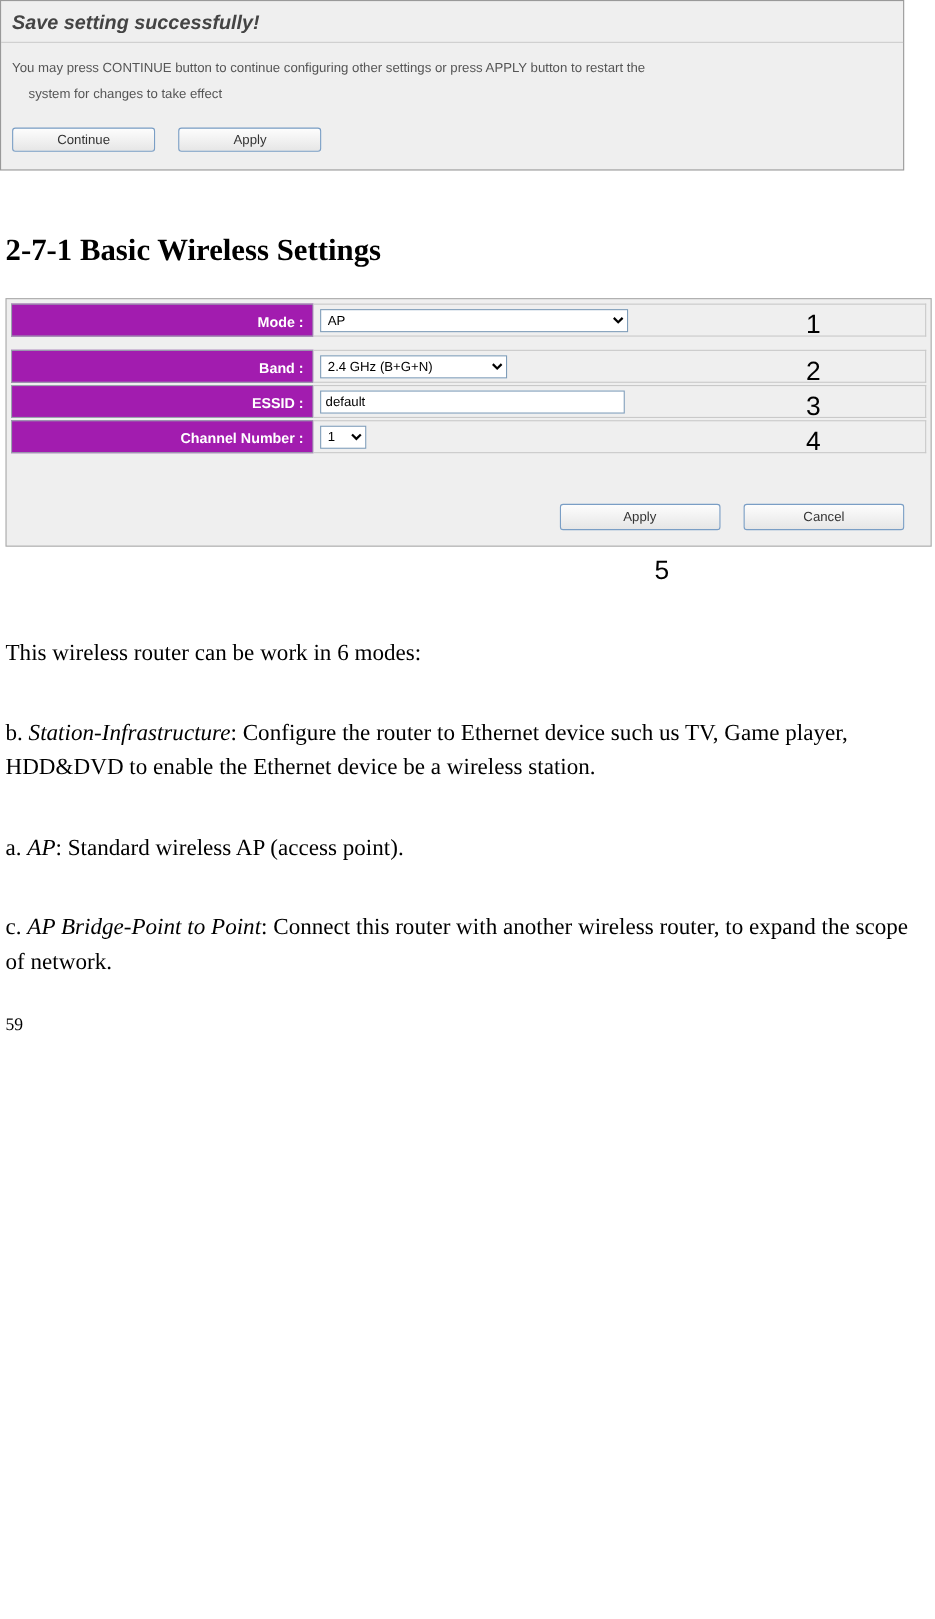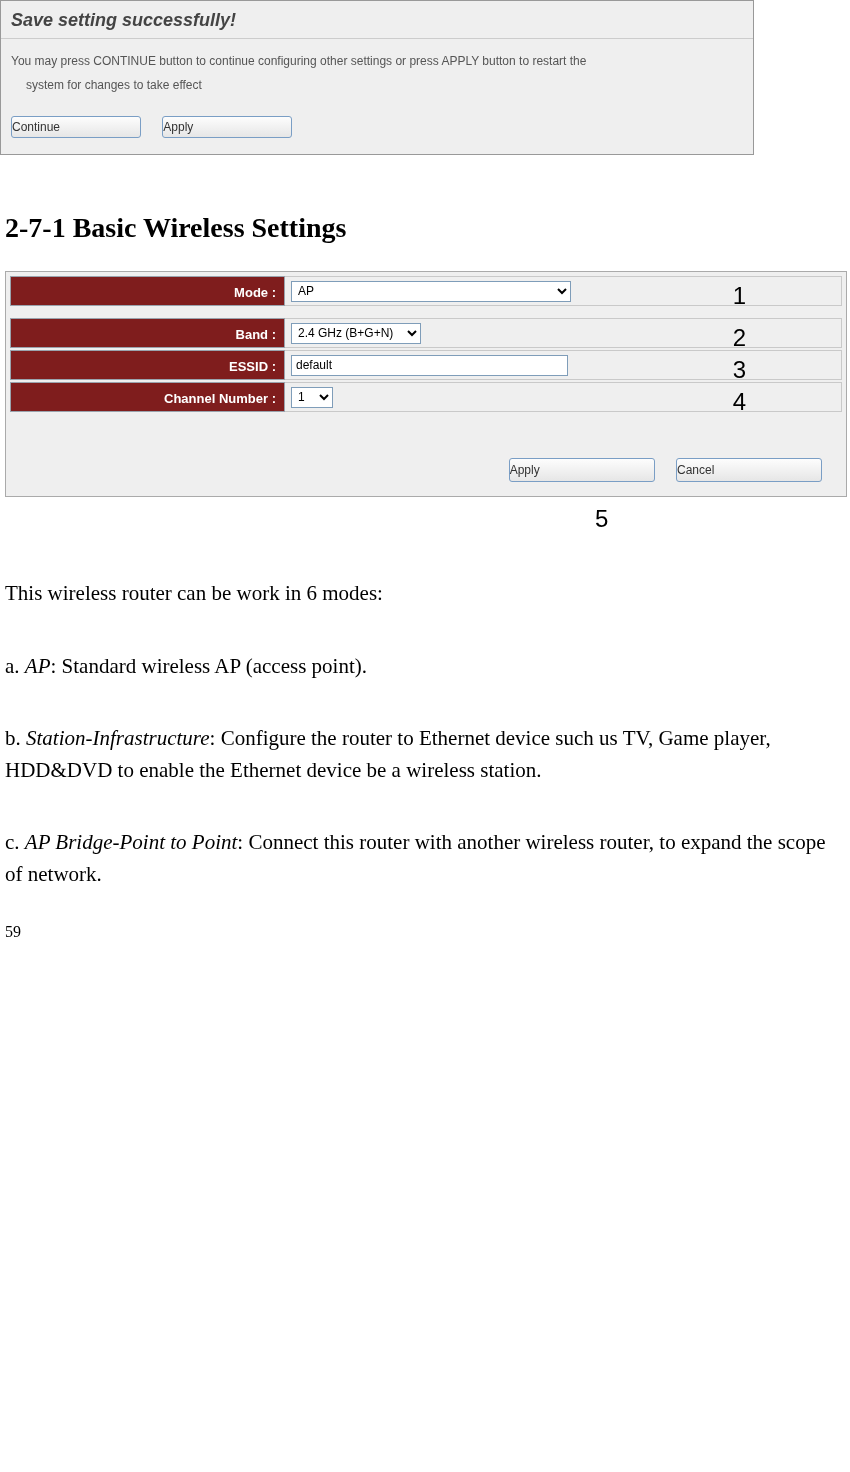--- a/index.html
+++ b/index.html
@@ -8,21 +8,21 @@
     font-family: "Times New Roman", serif;
     font-size: 21px;
     line-height: 1.5;
     color: #000;
     background: #fff;
   }
   .router-dialog {
     background: #efefef;
     border: 1px solid #999;
     padding: 0;
-    width: 754px;
+    width: 822px;
     font-family: Verdana, Arial, sans-serif;
     font-size: 12px;
     color: #555;
   }
   .router-dialog .title {
     font-family: Arial, sans-serif;
     font-size: 18px;
     font-style: italic;
     font-weight: bold;
     color: #444;
@@ -40,21 +40,21 @@
   .router-dialog .btn-row {
     padding: 18px 10px 16px 10px;
   }
   .win-btn {
     display: inline-block;
     width: 130px;
     padding: 3px 0;
     font-family: Tahoma, Arial, sans-serif;
     font-size: 12px;
     color: #333;
-    text-align: left;
+    text-align: center;
     background: linear-gradient(#fdfdfd, #e6e6e6);
     border: 1px solid #7a9ec5;
     border-radius: 3px;
     cursor: pointer;
   }
   .win-btn + .win-btn { margin-left: 18px; }
   .doc-body {
     padding: 30px 5px 0 5px;
   }
   .para { margin-bottom: 24px; }
@@ -77,21 +77,21 @@
   .cfg-row {
     display: flex;
     align-items: stretch;
     margin-bottom: 2px;
     position: relative;
     height: 30px;
   }
   .cfg-spacer { height: 10px; }
   .cfg-label {
     flex: 0 0 275px;
-    background: #7f1d1d;
+    background: #a21caf;
     color: #fff;
     font-weight: bold;
     font-size: 13px;
     text-align: right;
     padding: 6px 8px 0 0;
     border: 1px solid #9aa3ad;
   }
   .cfg-control {
     flex: 1;
     background: #efefef;
@@ -103,21 +103,21 @@
   }
   .cfg-select {
     font-family: Tahoma, Arial, sans-serif;
     font-size: 12px;
     background: #fff;
     border: 1px solid #7f9db9;
     padding: 1px 2px;
     height: 21px;
   }
   .cfg-select.wide { width: 280px; }
-  .cfg-select.med { width: 130px; }
+  .cfg-select.med { width: 170px; }
   .cfg-select.sm { width: 42px; }
   .cfg-input {
     font-family: Tahoma, Arial, sans-serif;
     font-size: 12px;
     background: #fff;
     border: 1px solid #7f9db9;
     padding: 2px 4px;
     width: 277px;
     height: 21px;
   }
@@ -217,25 +217,25 @@
       <button class="win-btn">Apply</button>
       <button class="win-btn">Cancel</button>
     </div>
   </div>
 
   <div class="callout-5">5</div>
 
   <p class="mode-para">This wireless router can be work in 6 modes:</p>
 
   <p class="mode-para">
+    <span>b. </span><span class="italic">Station-Infrastructure</span><span>: Configure the router to Ethernet device such us TV, Game player, HDD&amp;DVD to enable the Ethernet device be a wireless station.</span>
+  </p>
+
+  <p class="mode-para">
     <span>a. </span><span class="italic">AP</span><span>: Standard wireless AP (access point).</span>
-  </p>
-
-  <p class="mode-para">
-    <span>b. </span><span class="italic">Station-Infrastructure</span><span>: Configure the router to Ethernet device such us TV, Game player, HDD&amp;DVD to enable the Ethernet device be a wireless station.</span>
   </p>
 
   <p class="mode-para">
     <span>c. </span><span class="italic">AP Bridge-Point to Point</span><span>: Connect this router with another wireless router, to expand the scope of network.</span>
   </p>
 
   <div class="page-num">59</div>
 </div>
 
 </body></html>

